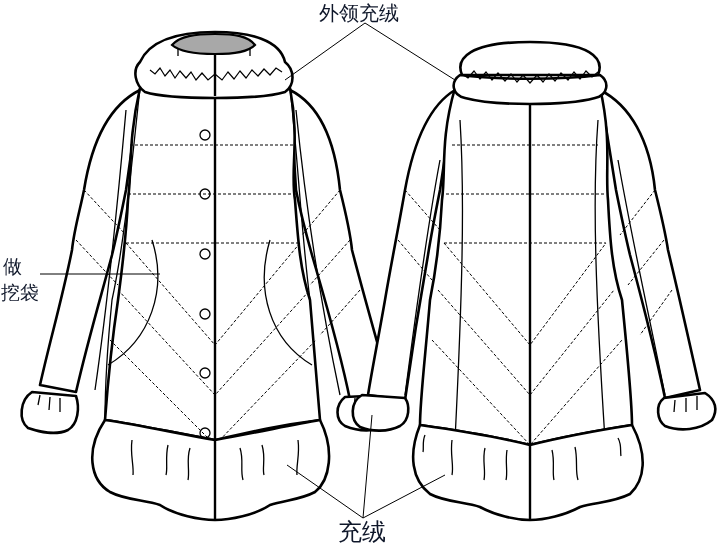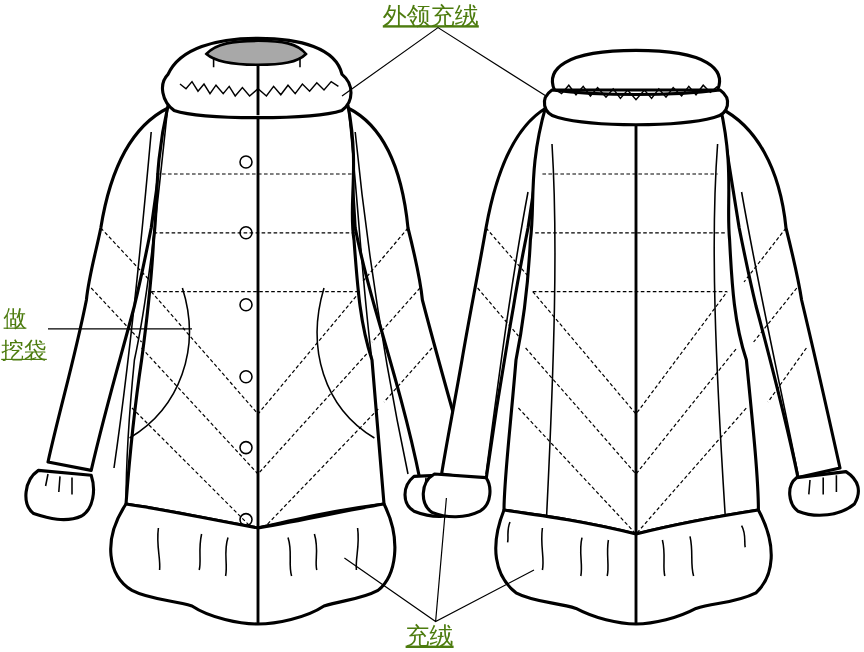--- a/index.html
+++ b/index.html
@@ -1,32 +1,32 @@
 <!DOCTYPE html>
 <html><head>
   <meta charset="utf-8">
   <style>
     html, body { margin:0; padding:0; background:#ffffff; }
     body { width:720px; height:543px; position:relative; overflow:hidden; font-family:"DejaVu Sans", sans-serif; }
-    .label { position:absolute; color:#4d7c0f; font-size:19px; line-height:1; white-space:nowrap;text-decoration:underline; }
+    .label { position:absolute; color:#0f172a; font-size:19px; line-height:1; white-space:nowrap; }
     svg { position:absolute; left:0; top:0; }
     .o { fill:#fff; stroke:#000; stroke-width:2.6; stroke-linejoin:round; stroke-linecap:round; }
     .t { fill:none; stroke:#000; stroke-width:1.3; }
     .m { fill:none; stroke:#000; stroke-width:2.4; }
     .d { fill:none; stroke:#000; stroke-width:1; stroke-dasharray:3 2; }
     .a { fill:none; stroke:#000; stroke-width:1; }
     .fur { fill:none; stroke:#000; stroke-width:1.2; }
   </style>
 </head>
 <body>
 
 <div class="label" style="left:319px; top:3px; font-size:20px;">外领充绒</div>
 <div class="label" style="left:3px; top:257px;">做</div>
 <div class="label" style="left:1px; top:283px;">挖袋</div>
-<div class="label" style="left:338px; top:520px; font-size:20px;">充绒</div>
+<div class="label" style="left:338px; top:520px; font-size:24px;">充绒</div>
 
 <svg width="720" height="543" viewBox="0 0 720 543">
 
   <g>
 
     <path class="o" d="M140,90 C110,105 92,140 84,190 C80,210 74,230 72,250 C62,300 50,340 40,385 L76,392 C88,340 100,300 112,255 C118,230 122,210 126,190 L140,90 Z"></path>
 
     <path class="o" d="M290,90 C320,105 335,140 340,190 C345,210 350,230 352,250 C365,300 378,345 392,395 L350,400 C340,350 325,300 312,255 C305,230 300,210 296,190 L290,90 Z"></path>
 
     <path class="o" d="M140,88 C175,95 255,95 290,88 C300,140 290,170 295,200 C298,240 300,270 310,300 C315,360 318,400 320,420 C280,425 250,432 215,440 C170,432 140,425 105,420 C108,380 112,340 118,300 C122,270 126,240 128,200 C132,170 128,140 140,88 Z"></path>

